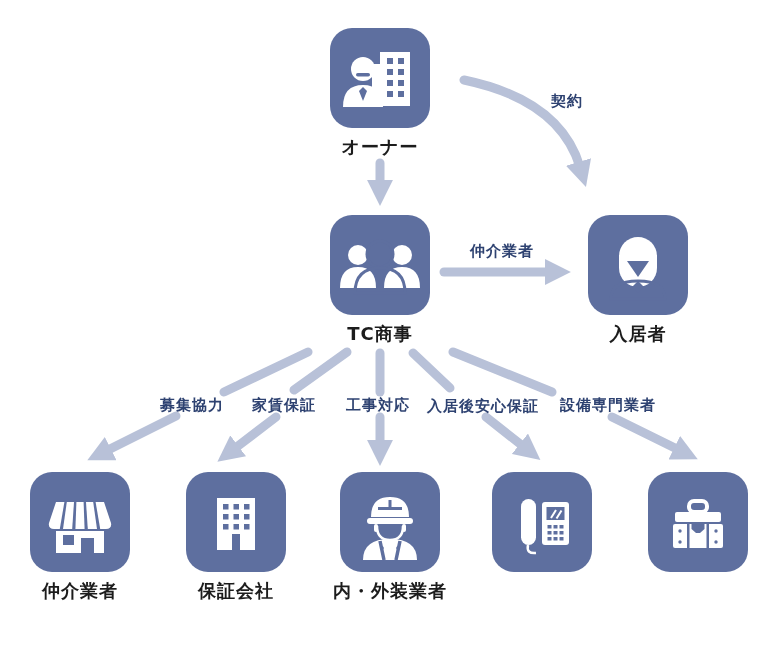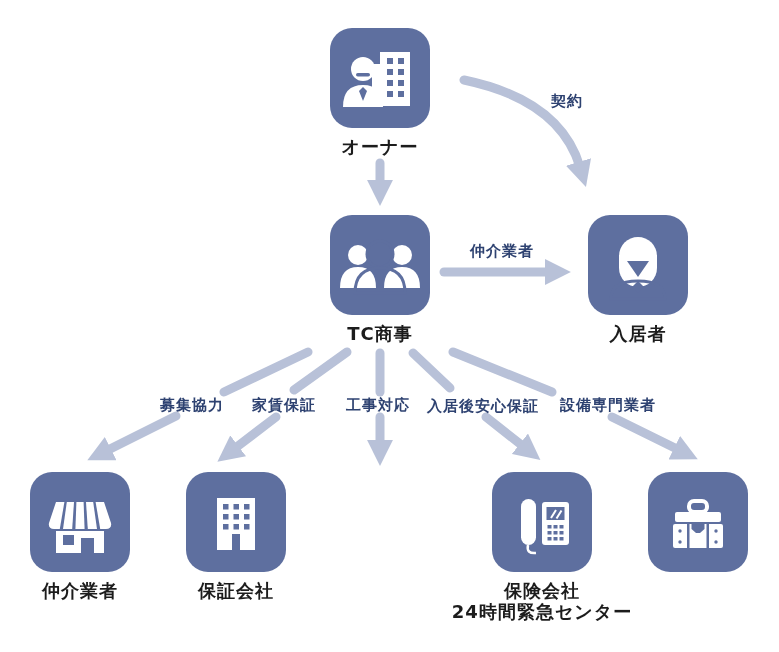--- a/index.html
+++ b/index.html
@@ -145,20 +145,38 @@
           <rect x="37" y="52" width="5.5" height="5.5"></rect>
             <rect x="47.5" y="52" width="5.5" height="5.5"></rect>
             <rect x="58" y="52" width="5.5" height="5.5"></rect>
           <rect x="46" y="62" width="8" height="16"></rect>
         </g>
       </svg>
     </div>
     <div class="node-label">保証会社</div>
   </div>
 
+  <div class="node" style="left:315px;top:472px;width:150px">
+    <div class="icon-box">
+      <svg viewBox="0 0 100 100">
+        <path class="glyph" d="M31,45 Q31,25 50,25 Q69,25 69,45 Z"></path>
+        <rect class="neg" x="48.5" y="28" width="3" height="10"></rect>
+        <rect class="neg" x="38" y="35" width="24" height="3"></rect>
+        <rect class="glyph" x="27" y="46" width="46" height="6" rx="3"></rect>
+        <rect class="glyph" x="34" y="52" width="4" height="8" rx="2"></rect>
+        <rect class="glyph" x="62" y="52" width="4" height="8" rx="2"></rect>
+        <path class="wline" style="stroke-width:2.5" d="M37,54 Q37,68 50,68 Q63,68 63,54"></path>
+        <path class="glyph" d="M23,88 Q23,67 50,67 Q77,67 77,88 Z"></path>
+        <path class="bline" style="stroke-width:3.5" d="M40,69 L44,88 M60,69 L56,88"></path>
+        <circle class="neg" cx="42" cy="76" r="1.8"></circle>
+        <circle class="neg" cx="58" cy="76" r="1.8"></circle>
+      </svg>
+    </div>
+    <div class="node-label">内・外装業者</div>
+  </div>
 
   <div class="node" style="left:442px;top:472px;width:200px">
     <div class="icon-box">
       <svg viewBox="0 0 100 100">
         <rect class="glyph" x="29" y="27" width="15" height="46" rx="7.5"></rect>
         <path class="wline" style="stroke-width:2.5" d="M36,73 Q34,82 44,81"></path>
         <rect class="glyph" x="50" y="30" width="27" height="43" rx="3"></rect>
         <rect class="neg" x="54.5" y="35" width="18" height="13"></rect>
         <path class="wline" style="stroke-width:2" d="M59,46 L64,38 M64.5,46.5 L69.5,38.5"></path>
         <g class="neg">
@@ -166,24 +184,20 @@
             <rect x="61.5" y="53" width="4" height="3.5"></rect>
             <rect x="67.5" y="53" width="4" height="3.5"></rect>
           <rect x="55.5" y="59" width="4" height="3.5"></rect>
             <rect x="61.5" y="59" width="4" height="3.5"></rect>
             <rect x="67.5" y="59" width="4" height="3.5"></rect>
           <rect x="55.5" y="65" width="4" height="3.5"></rect>
             <rect x="61.5" y="65" width="4" height="3.5"></rect>
             <rect x="67.5" y="65" width="4" height="3.5"></rect>
         </g>
       </svg>
-    </div>
-    <div class="node-label">
-      <div>保険会社</div>
-      <div>24時間緊急センター</div>
     </div>
   </div>
 
   <div class="node" style="left:623px;top:472px;width:150px">
     <div class="icon-box">
       <svg viewBox="0 0 100 100">
         <rect class="wline" style="stroke-width:4" x="41" y="29" width="18" height="11" rx="5"></rect>
         <rect class="glyph" x="27" y="40" width="46" height="10" rx="2"></rect>
         <rect class="glyph" x="25" y="52" width="50" height="24" rx="2"></rect>
         <rect class="neg" x="39" y="52" width="2.5" height="24"></rect>

